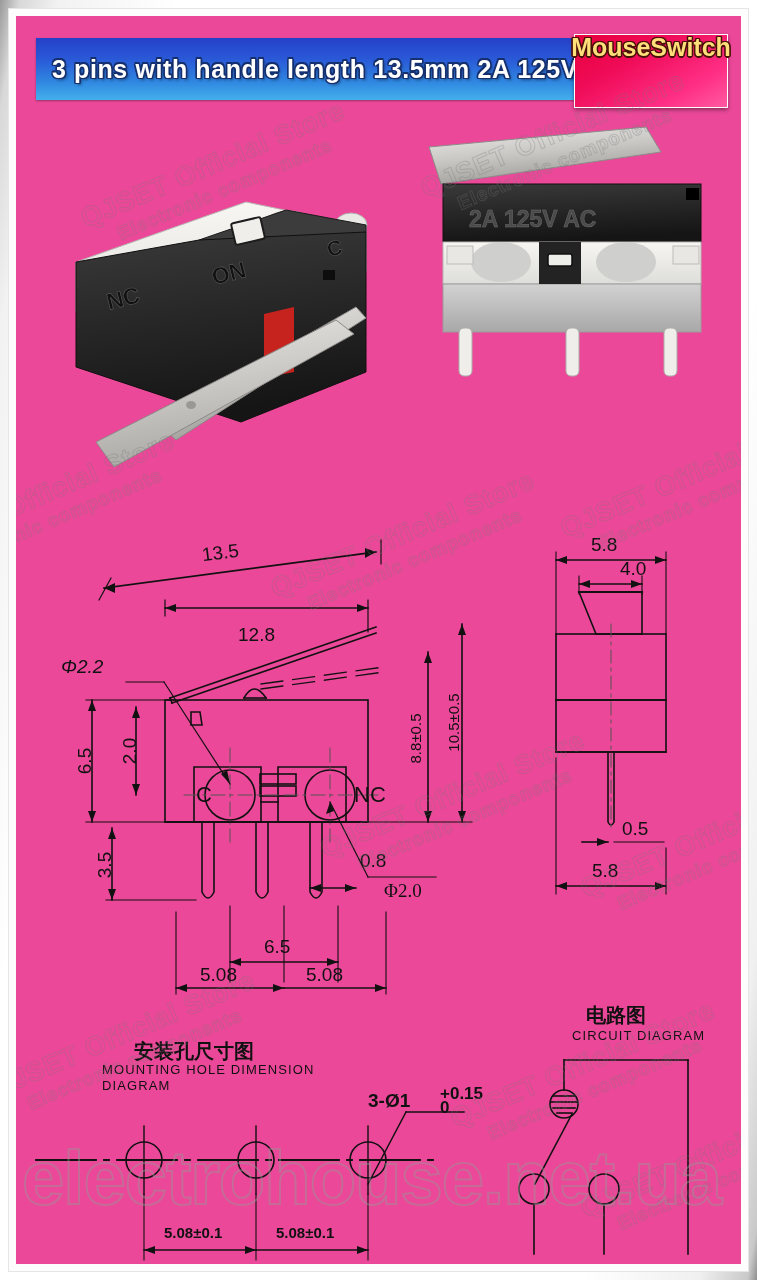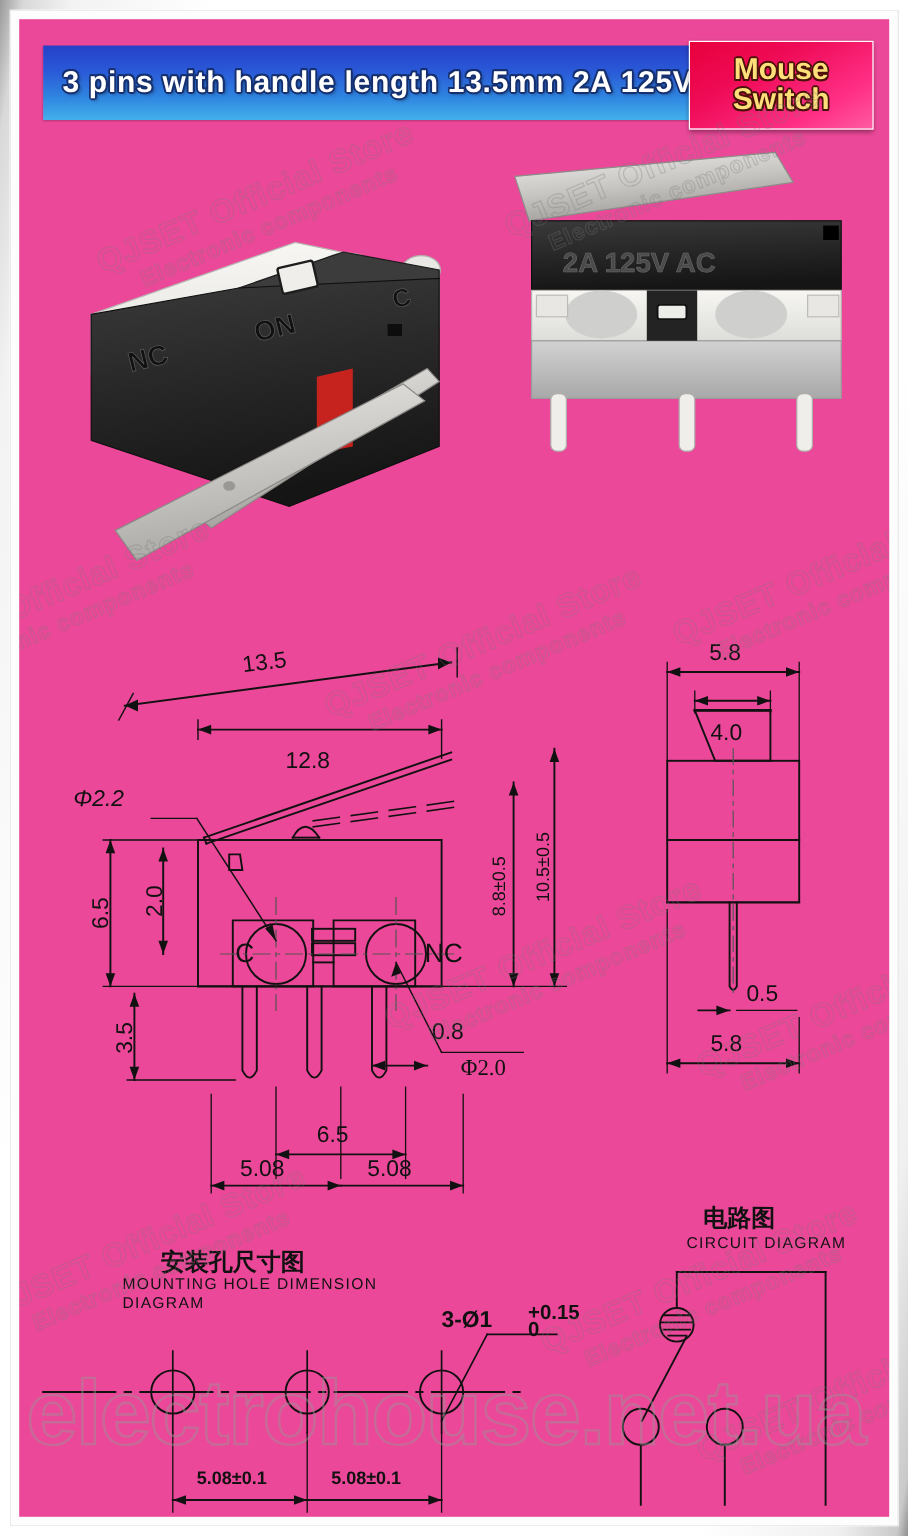--- a/index.html
+++ b/index.html
@@ -49,21 +49,21 @@
       0 1.6px 0 #16306f, 0 -1.6px 0 #16306f,
       1.2px 1.2px 0 #16306f, -1.2px 1.2px 0 #16306f,
       1.2px -1.2px 0 #16306f, -1.2px -1.2px 0 #16306f,
       2px 2px 3px rgba(0,0,0,.45);
   }
   .badge{
     position:absolute;right:-2px;top:-4px;width:152px;height:72px;
     background:linear-gradient(150deg,#e8003c 0%,#ef0b57 35%,#ff2f86 75%,#ff5aa2 100%);
     border:1px solid #ffffff;
     box-shadow:0 2px 4px rgba(0,0,0,.4);
-    display:flex;flex-direction:column;align-items:center;justify-content:center;
+    display:flex;flex-direction:row;align-items:flex-start;justify-content:center;
     line-height:1.02;
   }
   .badge span{
     font-size:25px;font-weight:bold;color:#ffdf7a;
     text-shadow:
       1.5px 0 0 #4a1208,-1.5px 0 0 #4a1208,
       0 1.5px 0 #4a1208,0 -1.5px 0 #4a1208,
       1.1px 1.1px 0 #4a1208,-1.1px 1.1px 0 #4a1208,
       1.1px -1.1px 0 #4a1208,-1.1px -1.1px 0 #4a1208;
   }
@@ -425,21 +425,21 @@
       <div class="dim" style="left:184px;top:452px;">5.08</div>
       <div class="dim" style="left:290px;top:452px;">5.08</div>
       <div class="dim" style="left:248px;top:424px;">6.5</div>
       <div class="dim" style="left:344px;top:338px;">0.8</div>
       <div class="dim" style="left:368px;top:368px;font-family:Liberation Serif, serif;">Φ2.0</div>
       <div class="pinlbl" style="left:180px;top:270px;">C</div>
       <div class="pinlbl" style="left:338px;top:270px;">NC</div>
 
       
       <div class="dim" style="left:575px;top:22px;">5.8</div>
-      <div class="dim" style="left:576px;top:46px;margin-top:43px;">4.0</div>
+      <div class="dim" style="left:604px;top:46px;">4.0</div>
       <div class="dim" style="left:606px;top:306px;">0.5</div>
       <div class="dim" style="left:576px;top:348px;">5.8</div>
 
       
       <div class="lbl-cn" style="left:118px;top:526px;">安装孔尺寸图</div>
       <div class="lbl-en" style="left:86px;top:550px;">MOUNTING HOLE DIMENSION</div>
       <div class="lbl-en" style="left:86px;top:566px;">DIAGRAM</div>
       <div class="dim" style="left:352px;top:578px;font-weight:bold;">3-Ø1</div>
       <div class="dim tiny" style="left:424px;top:572px;font-weight:bold;">+0.15</div>
       <div class="dim tiny" style="left:424px;top:586px;font-weight:bold;">0</div>

